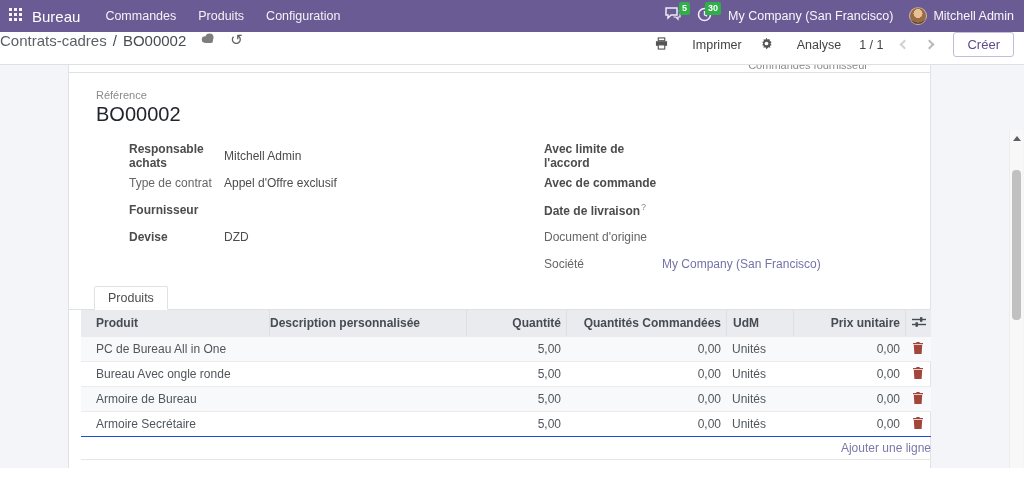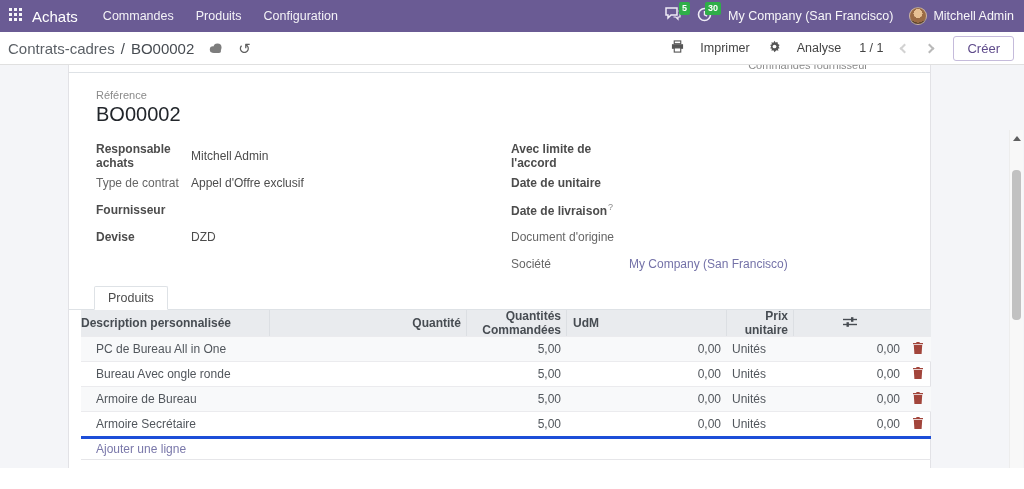--- a/index.html
+++ b/index.html
@@ -18,48 +18,48 @@
   .badge { position:absolute; top:-5px; right:-9px; background:#2fae49; color:#fff;
     font-size:9px; font-weight:bold; line-height:1; padding:2px 3px; border-radius:2px; }
   .company, .user-name { font-size:12.5px; color:rgba(255,255,255,.95); cursor:pointer; }
   .user { display:flex; align-items:center; gap:6px; cursor:pointer; }
   .avatar { width:18px; height:18px; border-radius:50%;
     background:radial-gradient(circle at 50% 35%, #e7c193 0 34%, #9a6b44 35% 68%, #5f452d 69%);
     border:1px solid rgba(255,255,255,.5); }
 
   
   .cpanel { position:absolute; top:32px; left:0; width:1024px; height:33px; background:#fff;
-    border-bottom:1px solid #e0e0e0; display:flex; align-items:center; padding:0 10px 0 8px; }
+    border-bottom:1px solid #e0e0e0; display:flex; align-items:flex-start; padding:0 10px 0 0; }
   .crumbs { font-size:15px; color:#4c5157; display:flex; align-items:center; gap:6px; }
   .crumb-parent { cursor:pointer; color:#5c6167; }
   .crumb-sep, .crumb-cur { color:#474c52; }
   .cp-icon { margin-left:14px; display:flex; align-items:center; cursor:pointer; }
   .rotate-glyph { font-size:15px; color:#5f5f5f; line-height:1; }
   .cp-right { margin-left:auto; display:flex; align-items:center; gap:18px; }
-  .cp-btn { display:flex; align-items:center; gap:16px; font-size:12.5px; color:#444; cursor:pointer; }
+  .cp-btn { display:flex; align-items:center; gap:24px; font-size:12.5px; color:#444; cursor:pointer; }
   .pager { font-size:12.5px; color:#444; }
   .chev { display:inline-block; width:7px; height:7px; border-left:2px solid #b9b9b9;
     border-bottom:2px solid #b9b9b9; cursor:pointer; }
   .chev.left  { transform:rotate(45deg); border-color:#d2d2d2; }
   .chev.right { transform:rotate(-135deg); }
   .btn-create { border:1px solid #c5bbdb; border-radius:3px; background:#fff; color:#5f4b8b;
     font-size:13px; padding:4px 13px; cursor:pointer; font-family:inherit; margin-left:2px; }
 
   
   .content { position:absolute; top:65px; left:0; width:1024px; height:403px; background:#f4f5f8; }
   .sheet { position:absolute; top:0; left:68px; width:863px; height:403px; background:#fff;
     border-left:1px solid #e2e2e6; border-right:1px solid #e2e2e6; }
   .stat-strip { height:8px; border-bottom:1px solid #dee2e6; position:relative; overflow:hidden; }
   .stat-partial { position:absolute; bottom:1px; right:62px; font-size:11px; color:#8a8a8a; white-space:nowrap; }
 
   .form-body { padding:16px 0 0 27px; }
   .ref-label { font-size:11px; color:#8a8a8a; }
   .ref-value { font-size:20px; font-weight:500; color:#22262b; margin:2px 0 16px 0; }
 
-  .fields { display:flex; }
+  .fields { display:flex;margin-left:33px; }
   .fcol.left  { width:415px; }
   .fcol.right { flex:1; }
   .frow { display:flex; align-items:center; height:27px; }
   .flabel { font-size:12px; color:#666; }
   .flabel.bold { font-weight:700; color:#4c4c4c; }
   .fcol.left  .flabel { width:95px; flex:none; }
   .fcol.right .flabel { width:118px; flex:none; }
   .fvalue { font-size:12px; color:#4c4c4c; cursor:text; }
   .fvalue.link { color:#7472a8; cursor:pointer; }
   .help-sup { color:#888; font-size:9px; font-weight:400; vertical-align:super; margin-left:1px; }
@@ -74,22 +74,22 @@
   .trow { display:grid; grid-template-columns:188px 197px 100px 160px 67px 112px 26px; align-items:center; }
   .thead { background:#e9ebee; height:26px; font-weight:700; color:#474c52; }
   .thead > div { height:26px; display:flex; align-items:center; border-left:1px solid #dcdfe3; }
   .thead > div:first-child { border-left:none; }
   .tbody-row { height:25px; border-top:1px solid #ebebee; cursor:pointer; }
   .tbody-row:nth-child(even) { background:#f8f9fa; }
   .c-produit { padding-left:15px; }
   .c-right { text-align:right; justify-content:flex-end !important; padding-right:5px; }
   .c-udm { padding-left:6px; }
   .c-action { display:flex; align-items:center; justify-content:center; cursor:pointer; }
-  .add-row { height:24px; border-top:3px solid #1d4ed8; border-bottom:1px solid #e6e6e9;
-    display:flex; align-items:center; }
+  .add-row { height:24px; border-top:1px solid #1d4ed8; border-bottom:1px solid #e6e6e9;
+    display:flex; align-items:center;justify-content:flex-end; }
   .add-link { padding-left:15px; font-size:12px; color:#7a78aa; cursor:pointer; }
 
   
   .scrollbar { position:absolute; top:65px; right:1px; width:14px; height:403px; background:#f8f8f8;
     border-left:1px solid #ededed; }
   .scroll-arrow { position:absolute; left:3px; width:0; height:0; border-left:4px solid transparent;
     border-right:4px solid transparent; cursor:pointer; }
   .scroll-arrow.up { top:6px; border-bottom:5px solid #606060; }
   .scroll-thumb { position:absolute; top:40px; left:2px; width:9px; height:150px; background:#c1c1c1;
     border-radius:4px; cursor:grab; }
@@ -112,21 +112,21 @@
             <rect x="0" y="5" width="3" height="3"></rect>
               <rect x="5" y="5" width="3" height="3"></rect>
               <rect x="10" y="5" width="3" height="3"></rect>
             <rect x="0" y="10" width="3" height="3"></rect>
               <rect x="5" y="10" width="3" height="3"></rect>
               <rect x="10" y="10" width="3" height="3"></rect>
           </g>
         </svg>
       </span>
     </div>
-    <div class="brand">Achats</div>
+    <div class="brand">Bureau</div>
     <div class="nav-item">Commandes</div>
     <div class="nav-item">Produits</div>
     <div class="nav-item">Configuration</div>
 
     <div class="nav-right">
       <div class="icon-badge">
         <span>
           <svg width="16" height="14" viewBox="0 0 16 14">
             <path d="M1 1 h11 v7 H6 l-3 3 v-3 H1 z" fill="none" stroke="#efecf6" stroke-width="1.5"></path>
             <path d="M13.5 4 h1.5 v6 h-2 v2.2 L10.8 10 H8.5" fill="none" stroke="#efecf6" stroke-width="1.2"></path>
@@ -229,21 +229,21 @@
               <span class="fvalue">DZD</span>
             </div>
           </div>
 
           <div class="fcol right">
             <div class="frow">
               <span class="flabel bold">Avec limite de l'accord</span>
               <span class="fvalue"></span>
             </div>
             <div class="frow">
-              <span class="flabel bold">Date de unitaire</span>
+              <span class="flabel bold">Avec de commande</span>
               <span class="fvalue"></span>
             </div>
             <div class="frow">
               <span class="flabel bold"><span>Date de livraison</span><sup class="help-sup">?</sup></span>
               <span class="fvalue"></span>
             </div>
             <div class="frow">
               <span class="flabel">Document d'origine</span>
               <span class="fvalue"></span>
             </div>
@@ -254,20 +254,21 @@
           </div>
         </div>
 
         <div class="notebook">
           <div class="tab-bar">
             <span class="tab">Produits</span>
           </div>
 
           <div class="ptable">
             <div class="trow thead">
+              <div class="c-produit">Produit</div>
               <div>Description personnalisée</div>
               <div class="c-right">Quantité</div>
               <div class="c-right">Quantités Commandées</div>
               <div class="c-udm">UdM</div>
               <div class="c-right">Prix unitaire</div>
               <div class="c-action">
                 <span>
                   <svg width="14" height="12" viewBox="0 0 14 12">
                     <g stroke="#474c52" stroke-width="1.4">
                       <line x1="0" y1="3.5" x2="14" y2="3.5"></line>

